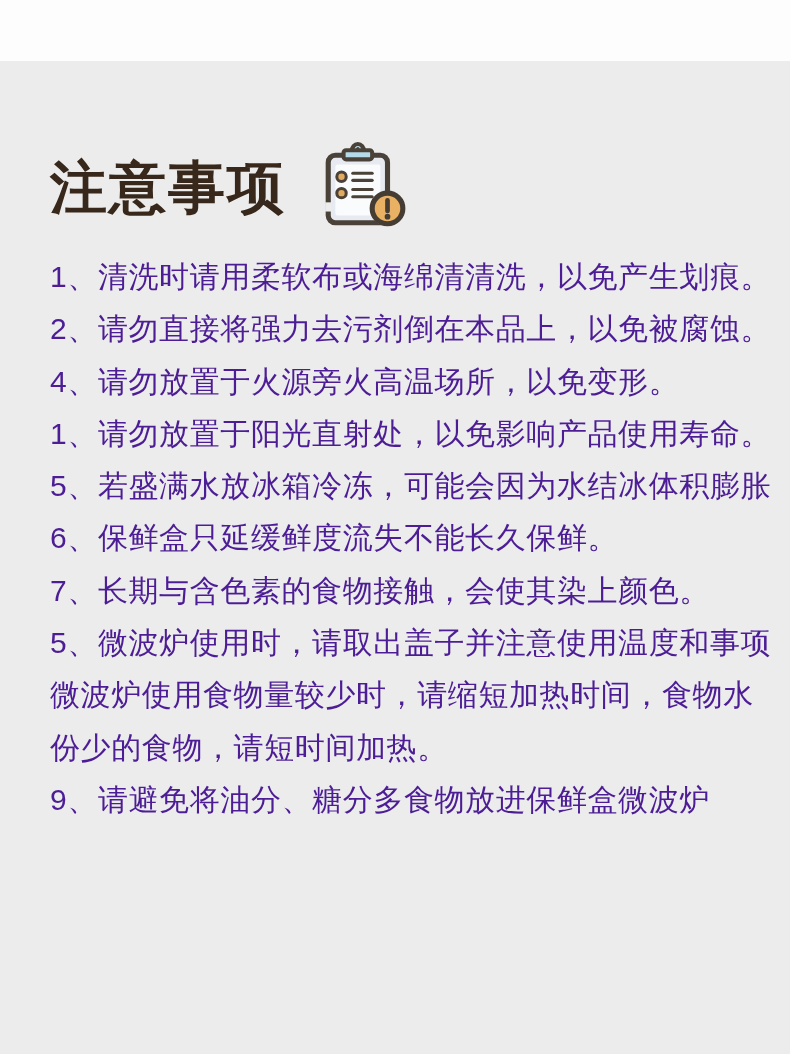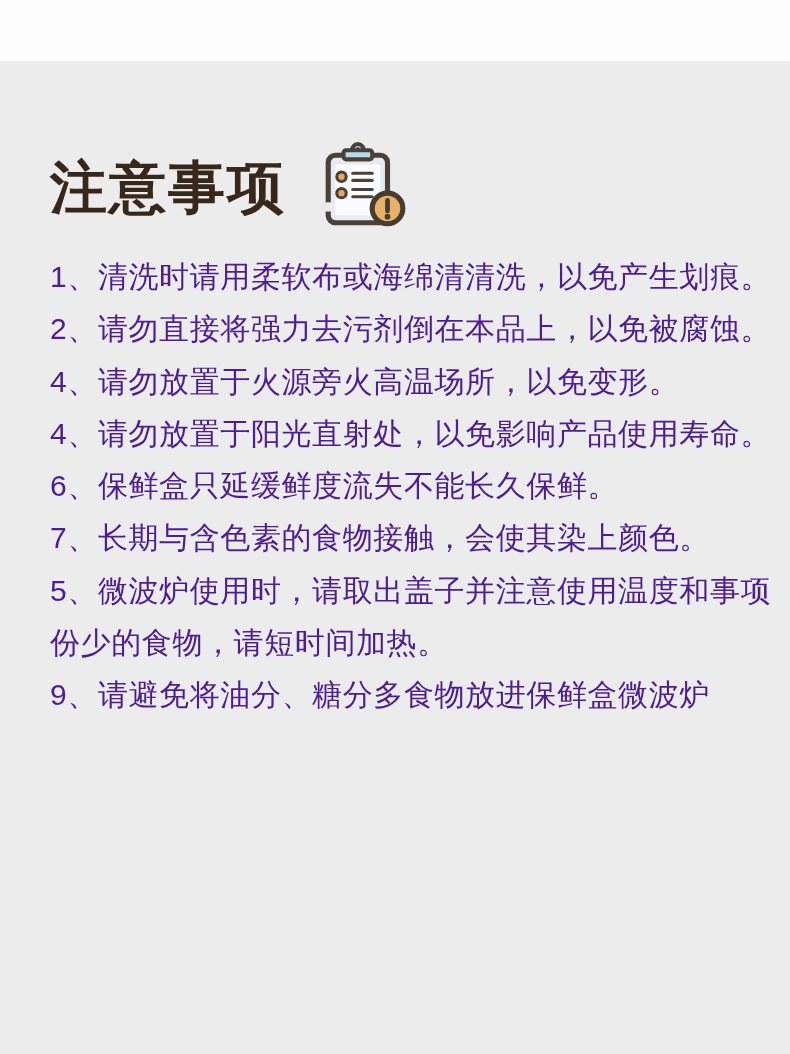--- a/index.html
+++ b/index.html
@@ -95,32 +95,34 @@
       <div>
         <div class="note-line">1、清洗时请用柔软布或海绵清清洗，以免产生划痕。</div>
       </div>
       <div>
         <div class="note-line">2、请勿直接将强力去污剂倒在本品上，以免被腐蚀。</div>
       </div>
       <div>
         <div class="note-line">4、请勿放置于火源旁火高温场所，以免变形。</div>
       </div>
       <div>
-        <div class="note-line">4、请勿放置于阳光直射处，以免影响产品使用寿命。</div>
+        <div class="note-line">1、请勿放置于阳光直射处，以免影响产品使用寿命。</div>
       </div>
       <div>
+        <div class="note-line">5、若盛满水放冰箱冷冻，可能会因为水结冰体积膨胀</div>
       </div>
       <div>
         <div class="note-line">6、保鲜盒只延缓鲜度流失不能长久保鲜。</div>
       </div>
       <div>
         <div class="note-line">7、长期与含色素的食物接触，会使其染上颜色。</div>
       </div>
       <div>
         <div class="note-line">5、微波炉使用时，请取出盖子并注意使用温度和事项</div>
+        <div class="note-line">微波炉使用食物量较少时，请缩短加热时间，食物水</div>
         <div class="note-line">份少的食物，请短时间加热。</div>
       </div>
       <div>
         <div class="note-line">9、请避免将油分、糖分多食物放进保鲜盒微波炉</div>
       </div>
     </div>
 
 </div>
 
 </body></html>

